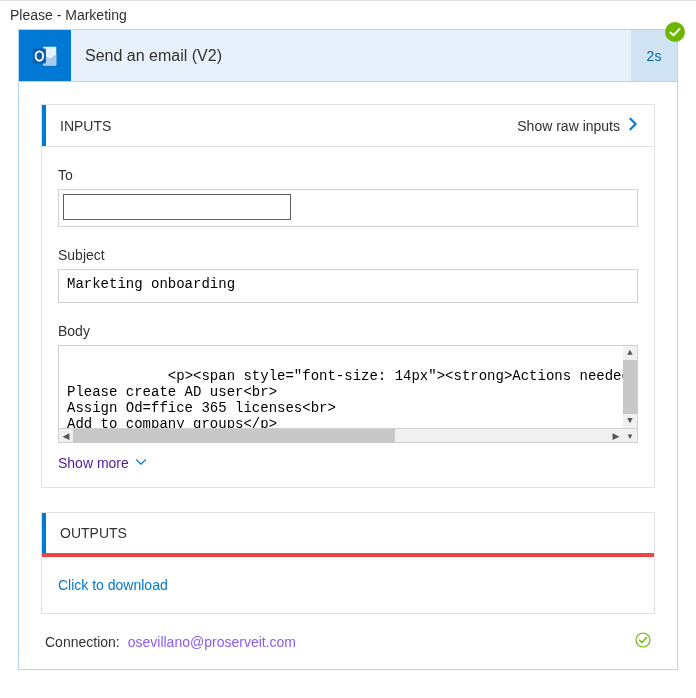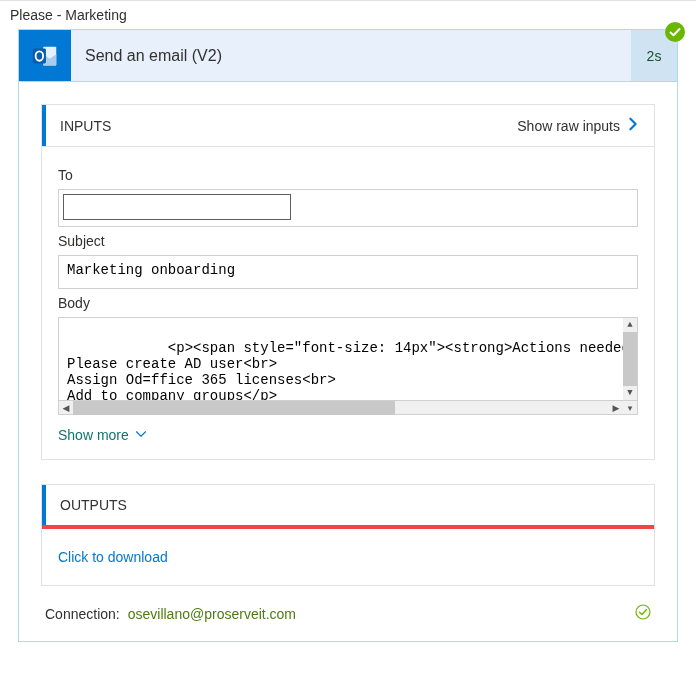--- a/index.html
+++ b/index.html
@@ -52,21 +52,21 @@
     font-size: 16px;
     color: #323130;
   }
   .duration {
     width: 46px;
     background: #d0e3f3;
     display: flex;
     align-items: center;
     justify-content: center;
     font-size: 14px;
-    color: #14532d;
+    color: #0369a1;
   }
   .card-body {
     padding: 22px 22px 18px 22px;
   }
   .panel {
     border: 1px solid #e1e1e1;
   }
   .panel + .panel { margin-top: 24px; }
   .panel-header {
     display: flex;
@@ -99,21 +99,21 @@
   }
   .field-box {
     border: 1px solid #d0d0d0;
     min-height: 34px;
     padding: 6px 8px;
     font-size: 14px;
     font-family: Consolas, "Courier New", monospace;
     color: #000;
     position: relative;
   }
-  .field-group { margin-bottom: 6px; }
+  .field-group { margin-bottom: 20px; }
   .to-inner {
     border: 1px solid #605e5c;
     width: 228px;
     height: 26px;
     margin-top: -2px;
     margin-left: -4px;
   }
   .body-box {
     position: relative;
     height: 84px;
@@ -146,42 +146,42 @@
   .h-scroll .arrow {
     width:14px;height:14px;display:flex;align-items:center;justify-content:center;
     font-size:9px;color:#555;
   }
   .h-scroll .track { flex:1; position:relative; height:14px; }
   .h-scroll .thumb {
     position:absolute; left:0; top:0; height:14px; width:60%;
     background:#c8c8c8;
   }
   .show-more {
-    color: #0f766e;
+    color: #4c1d95;
     font-size: 14px;
     display: flex;
     align-items: center;
     gap: 6px;
     cursor: pointer;
   }
   .download-link {
     color: #0078d4;
     font-size: 14px;
     padding: 20px 16px;
     border-top: 4px solid #ef4444;
     cursor: pointer;
   }
   .connection-row {
     display: flex;
     align-items: center;
     font-size: 14px;
     padding: 18px 4px 0 4px;
     gap: 8px;
   }
-  .connection-row .conn-email { color: #4d7c0f; cursor: pointer; }
+  .connection-row .conn-email { color: #8b5cf6; cursor: pointer; }
   .connection-row .spacer { flex:1; }
 </style>
 </head>
 <body>
 
 <div class="breadcrumb">Please - Marketing</div>
 
 <div class="card">
 
   <span class="status-badge">

